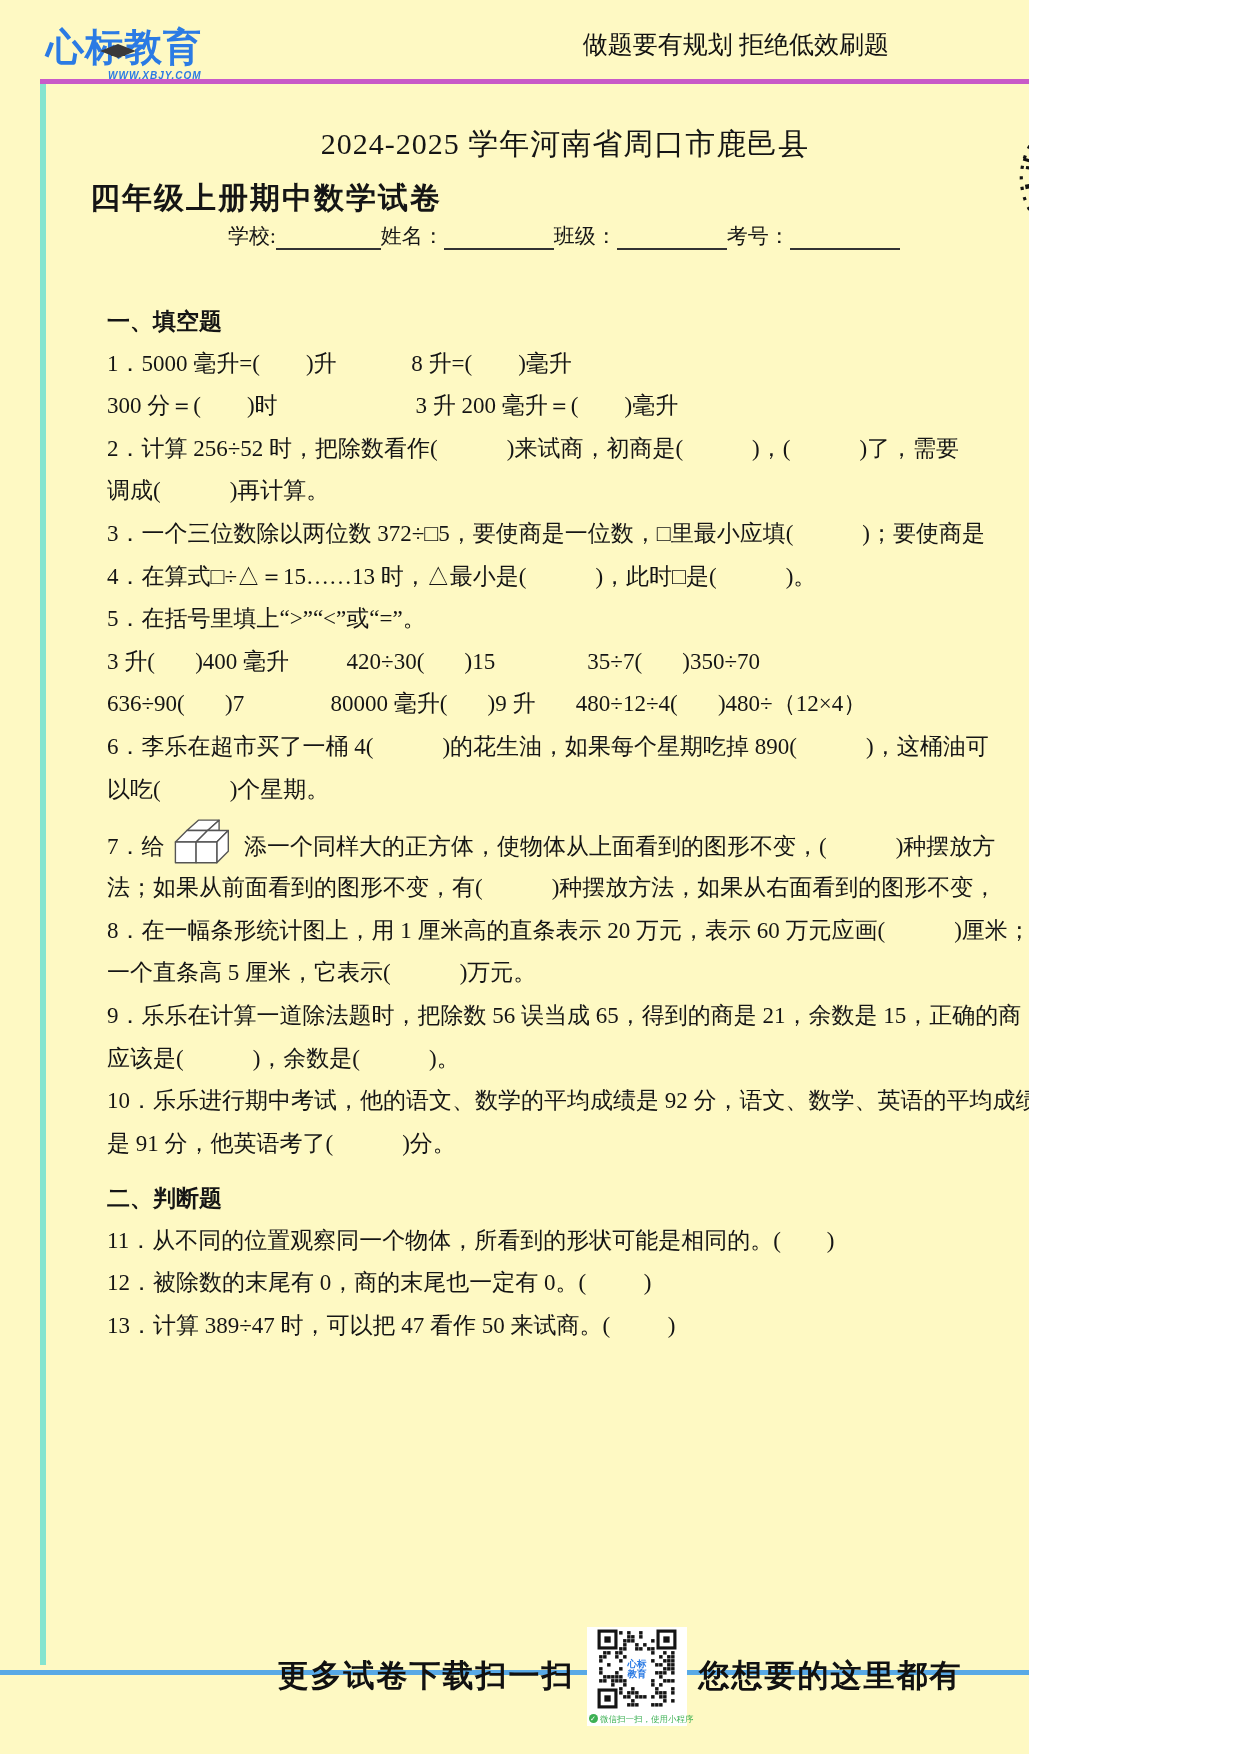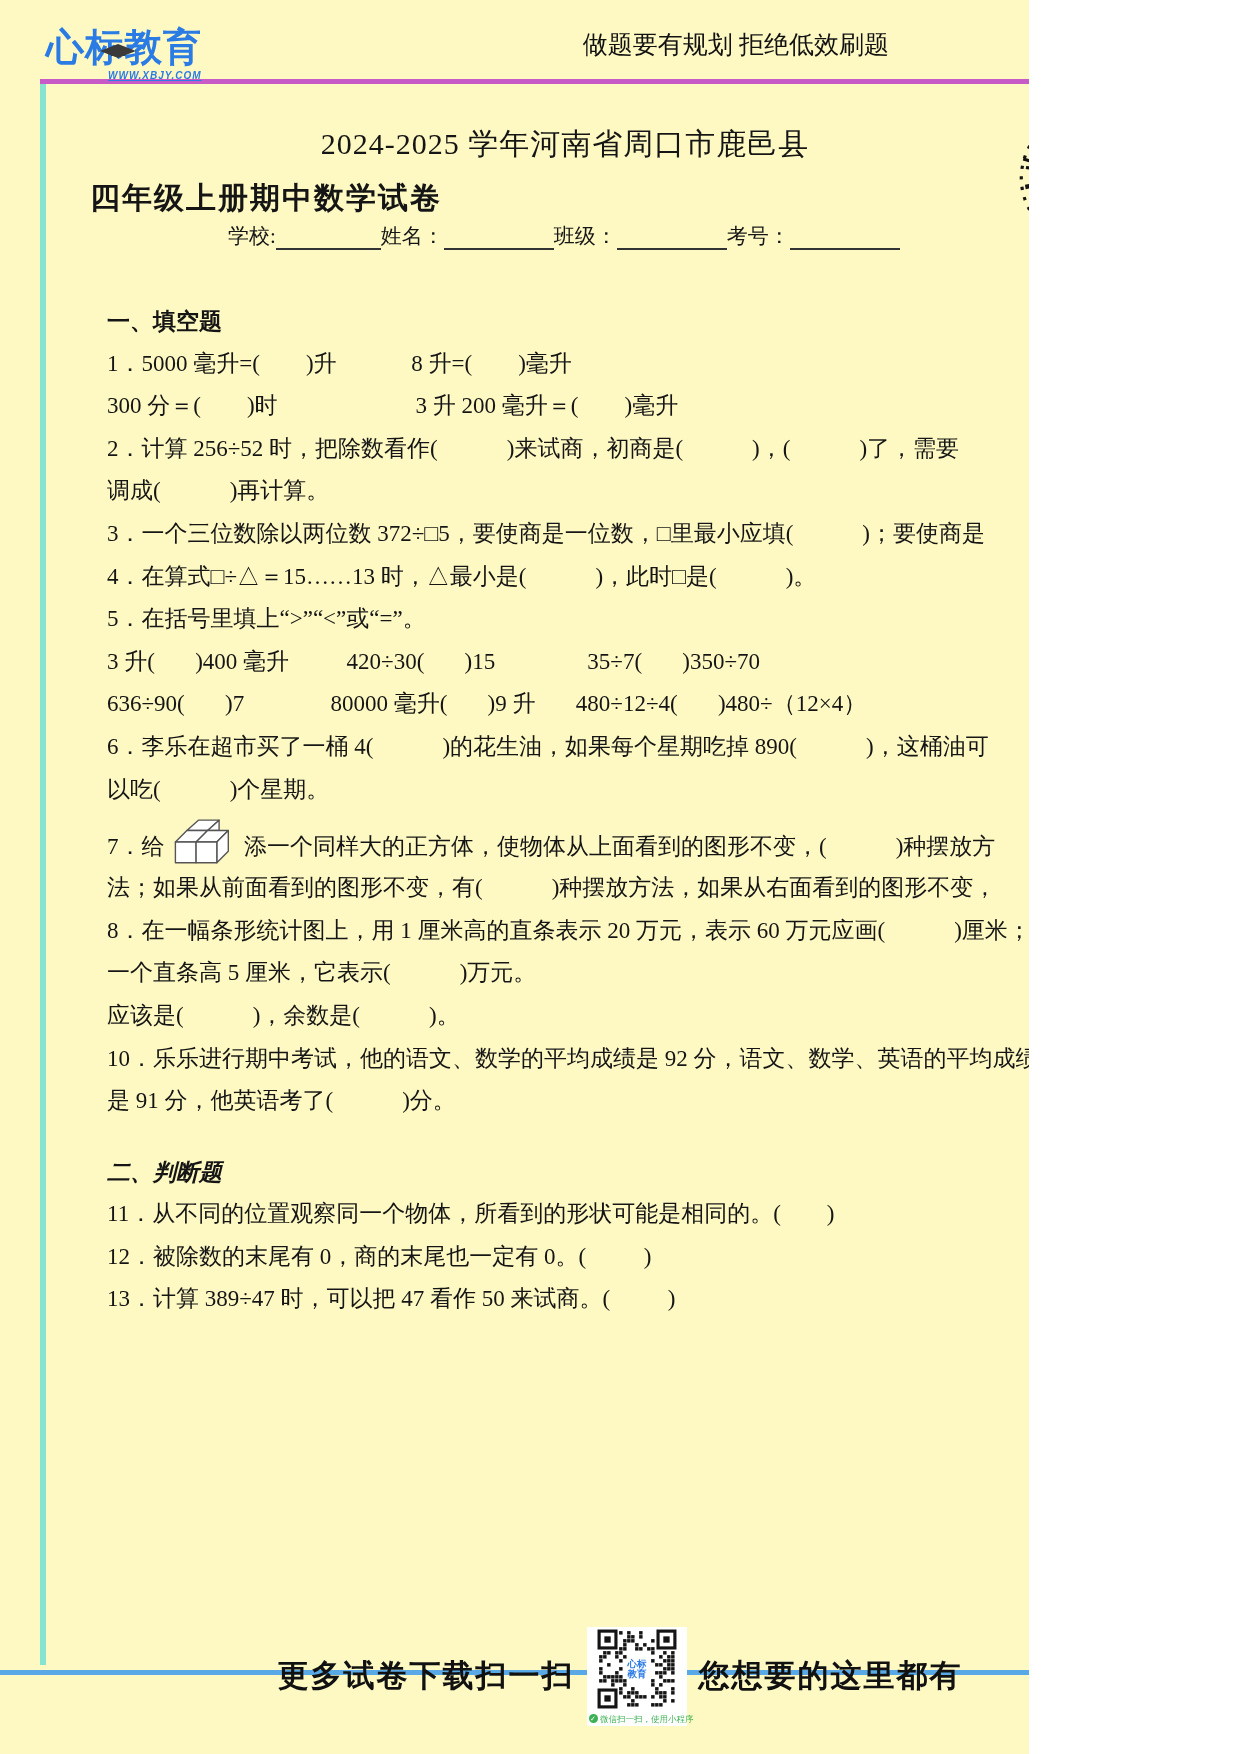--- a/index.html
+++ b/index.html
@@ -8,21 +8,21 @@
   
   .line-top{position:absolute;left:40px;top:79px;width:1148px;height:5px;background:#c85ac8;}
   .line-left{position:absolute;left:40px;top:84px;width:6px;height:1581px;background:#85e4cf;}
   .line-right{position:absolute;left:1184px;top:84px;width:6px;height:1581px;background:#dcca5c;}
   .line-bottom{position:absolute;left:0;top:1670px;width:1240px;height:5px;background:#58a9e6;}
   
   .logo{position:absolute;left:46px;top:26px;width:200px;height:60px;}
   .logo-text{font-family:"Liberation Sans",sans-serif;font-weight:bold;font-size:38px;
              color:#2b7be4;letter-spacing:1px;line-height:42px;}
   .logo-site{position:absolute;left:62px;top:44px;font-family:"Liberation Sans",sans-serif;
-             font-style:italic;font-weight:bold;font-size:10px;color:#2b7be4;letter-spacing:1px;text-decoration:underline;}
+             font-style:italic;font-weight:bold;font-size:10px;color:#2b7be4;letter-spacing:1px;}
   .logo-cap{position:absolute;left:52px;top:17px;}
   .slogan{position:absolute;right:140px;top:28px;font-size:25px;color:#111;}
   
   .hdr-qr{position:absolute;left:1016px;top:108px;width:140px;height:140px;}
   .hdr-qr svg{fill:#141414;}
   .hdr-qr-caption{position:absolute;left:1048px;top:252px;width:190px;font-size:16px;color:#222;
                   text-align:center;letter-spacing:1px;}
   
   .title1{position:absolute;left:90px;top:124px;width:950px;text-align:center;
           font-size:30px;font-weight:normal;letter-spacing:1px;}
@@ -30,21 +30,21 @@
           font-size:30px;font-weight:bold;letter-spacing:2px;}
   
   .fields{position:absolute;left:228px;top:222px;display:flex;align-items:flex-end;
           font-size:21px;white-space:nowrap;}
   .blank{display:inline-block;height:24px;border-bottom:2px solid #333;}
   .b105{width:105px;} .b110{width:110px;}
   
   .content{position:absolute;left:107px;top:300px;width:1048px;font-size:23px;line-height:42.6px;}
   .qline{white-space:pre-wrap;}
   .sec-head{font-family:"Liberation Sans",sans-serif;font-weight:bold;font-size:23px;}
-  .sec-gap{margin-top:28px;font-style:italic;}
+  .sec-gap{margin-top:12px;}
   .fig-line{display:flex;align-items:flex-end;height:56px;white-space:pre;}
   .fig-line .txt{line-height:40px;}
   .fig-line svg{margin:0 4px 2px 2px;}
   
   .footer{position:absolute;left:0;top:1624px;width:1240px;height:104px;display:flex;
           align-items:center;justify-content:center;z-index:2;}
   .ftr-text{font-family:Liberation Sans, sans-serif;font-weight:600;font-size:31px;color:#111;
             letter-spacing:2px;}
   .ftr-qr-block{width:96px;margin:0 12px;text-align:center;background:#fff;padding:2px 2px 0 2px;}
   .ftr-qr-caption{font-family:"Liberation Sans",sans-serif;font-size:8.5px;color:#3cb054;
@@ -269,20 +269,21 @@
           <rect x="2" y="20" width="18" height="18"></rect>
           <rect x="20" y="20" width="18" height="18"></rect>
         </g>
       </svg>
       <span class="txt"> 添一个同样大的正方体，使物体从上面看到的图形不变，(            )种摆放方</span>
     </div>
 
     <div class="qline">法；如果从前面看到的图形不变，有(            )种摆放方法，如果从右面看到的图形不变，</div>
     <div class="qline">8．在一幅条形统计图上，用 1 厘米高的直条表示 20 万元，表示 60 万元应画(            )厘米；</div>
     <div class="qline">一个直条高 5 厘米，它表示(            )万元。</div>
+    <div class="qline">9．乐乐在计算一道除法题时，把除数 56 误当成 65，得到的商是 21，余数是 15，正确的商</div>
     <div class="qline">应该是(            )，余数是(            )。</div>
     <div class="qline">10．乐乐进行期中考试，他的语文、数学的平均成绩是 92 分，语文、数学、英语的平均成绩</div>
     <div class="qline">是 91 分，他英语考了(            )分。</div>
 
     <div class="qline sec-head sec-gap">二、判断题</div>
     <div class="qline">11．从不同的位置观察同一个物体，所看到的形状可能是相同的。(        )</div>
     <div class="qline">12．被除数的末尾有 0，商的末尾也一定有 0。(          )</div>
     <div class="qline">13．计算 389÷47 时，可以把 47 看作 50 来试商。(          )</div>
   </div>
 

